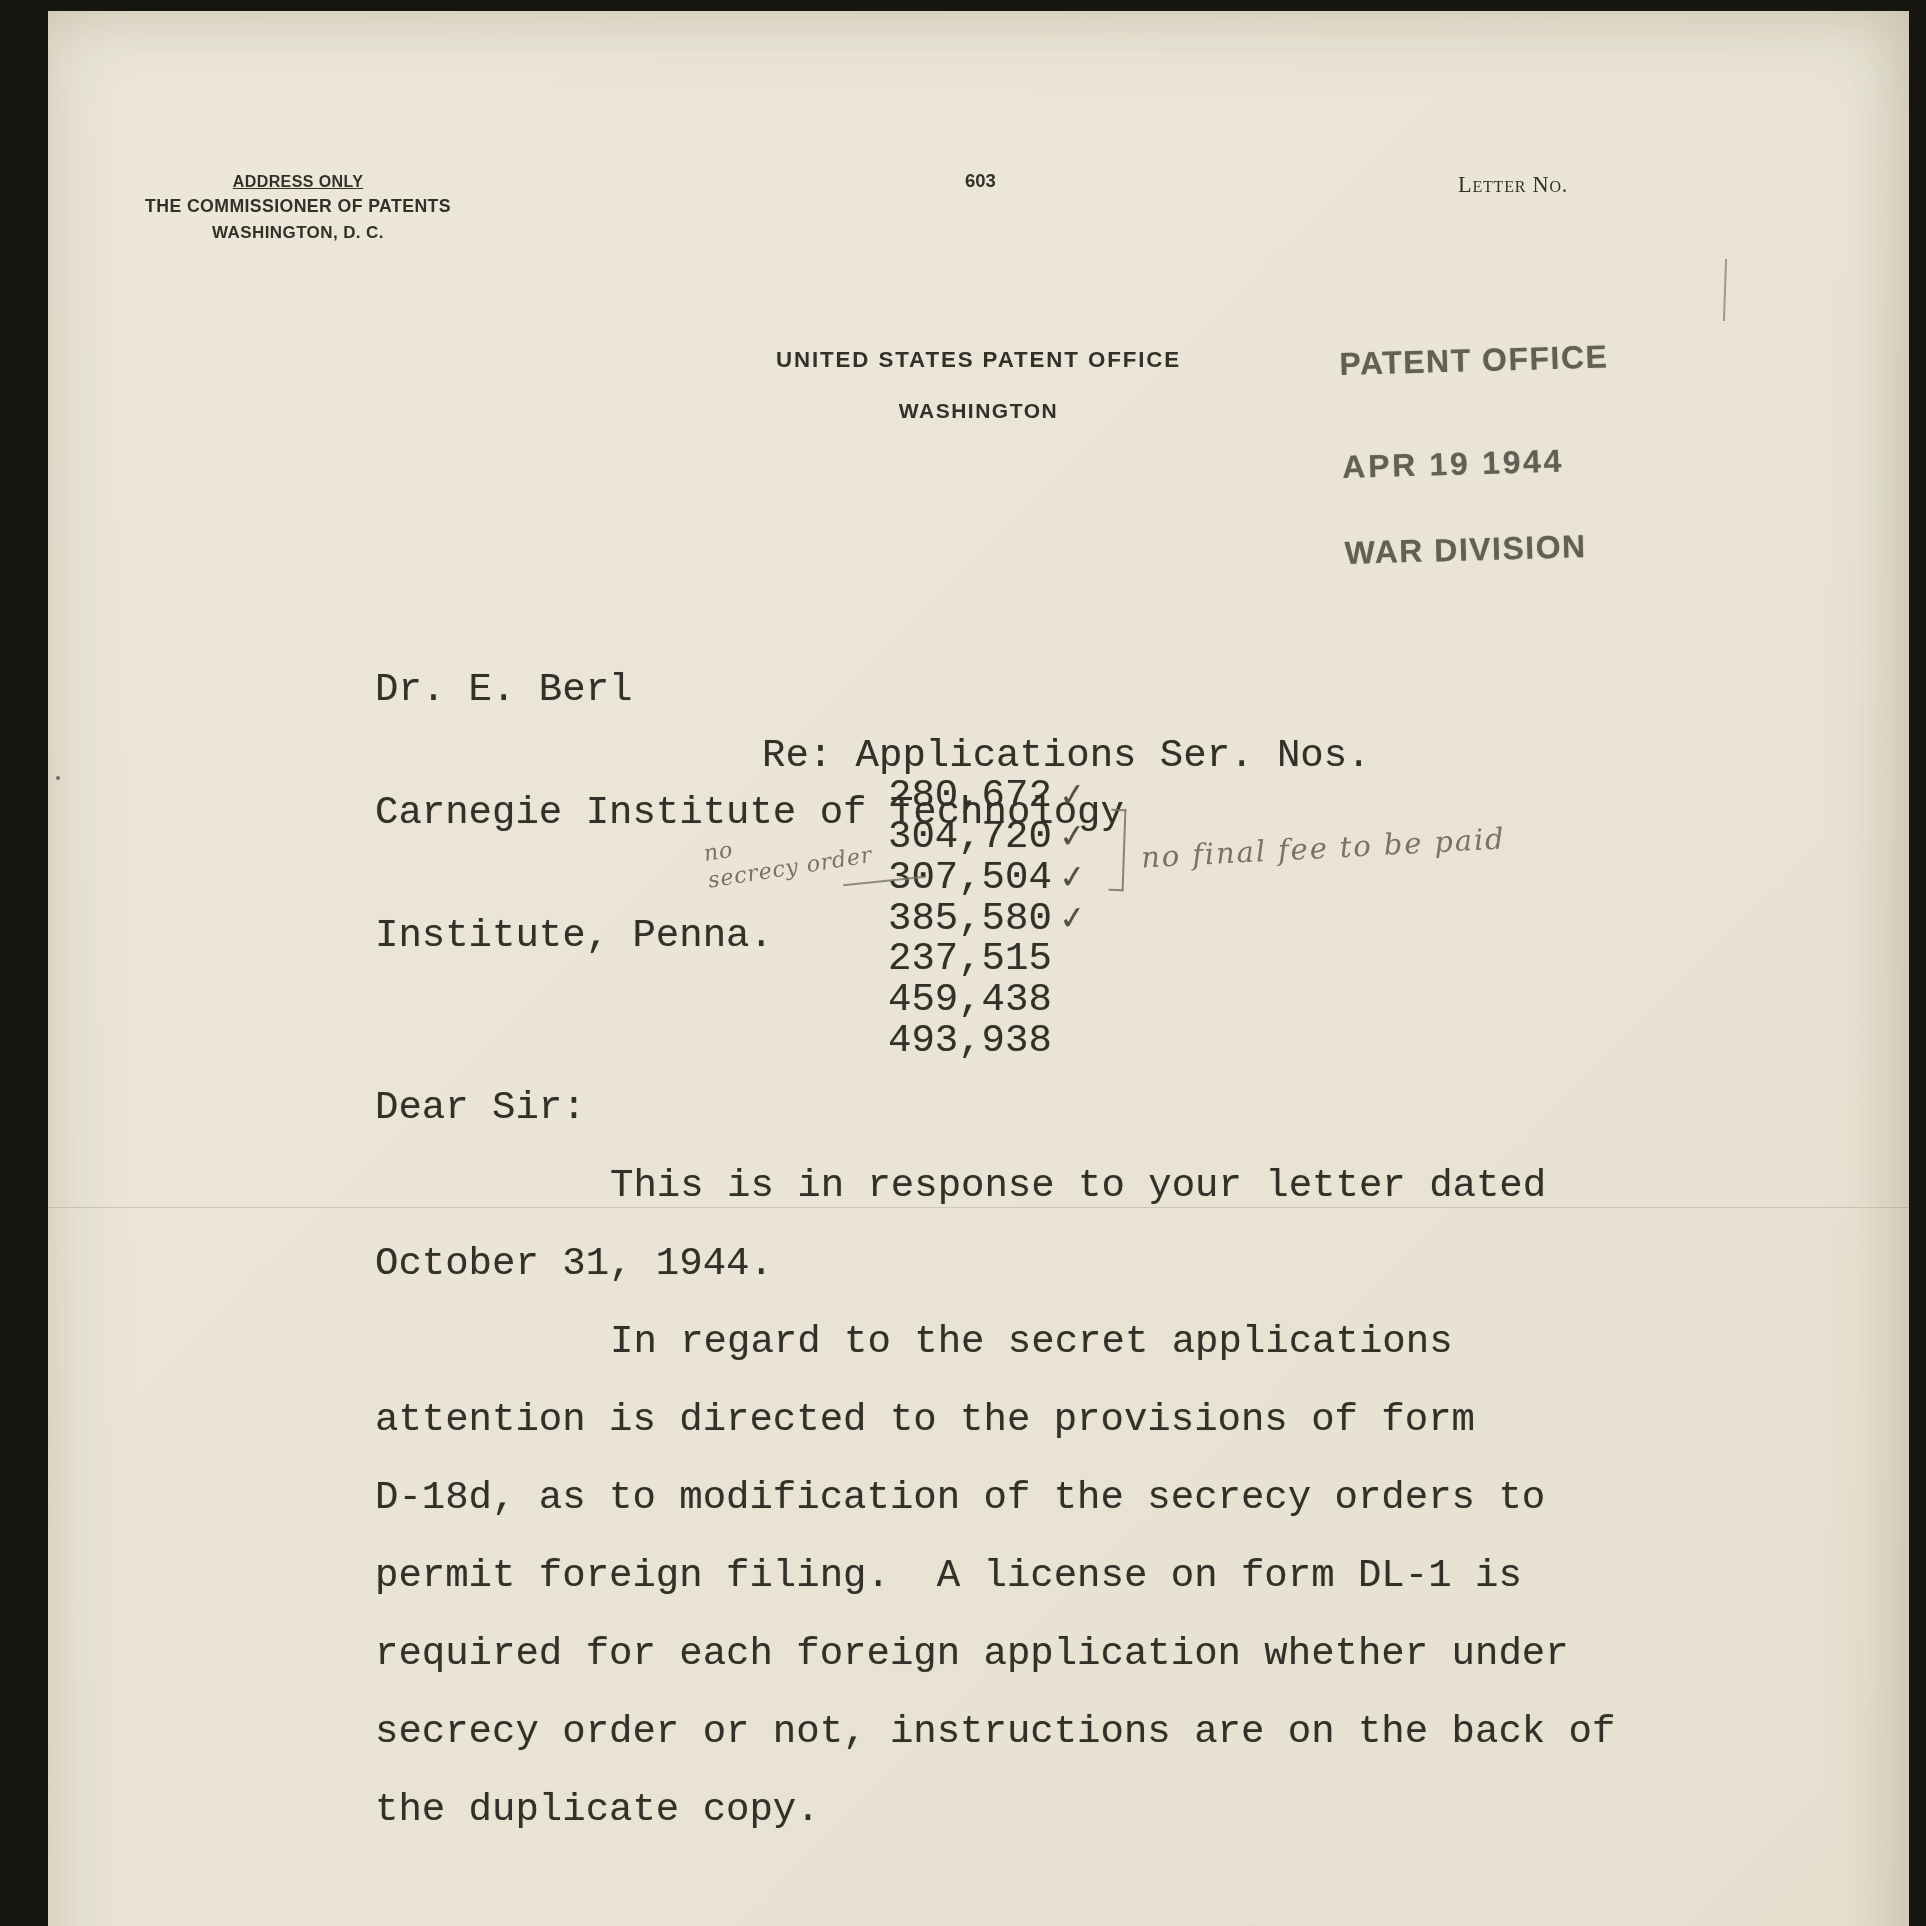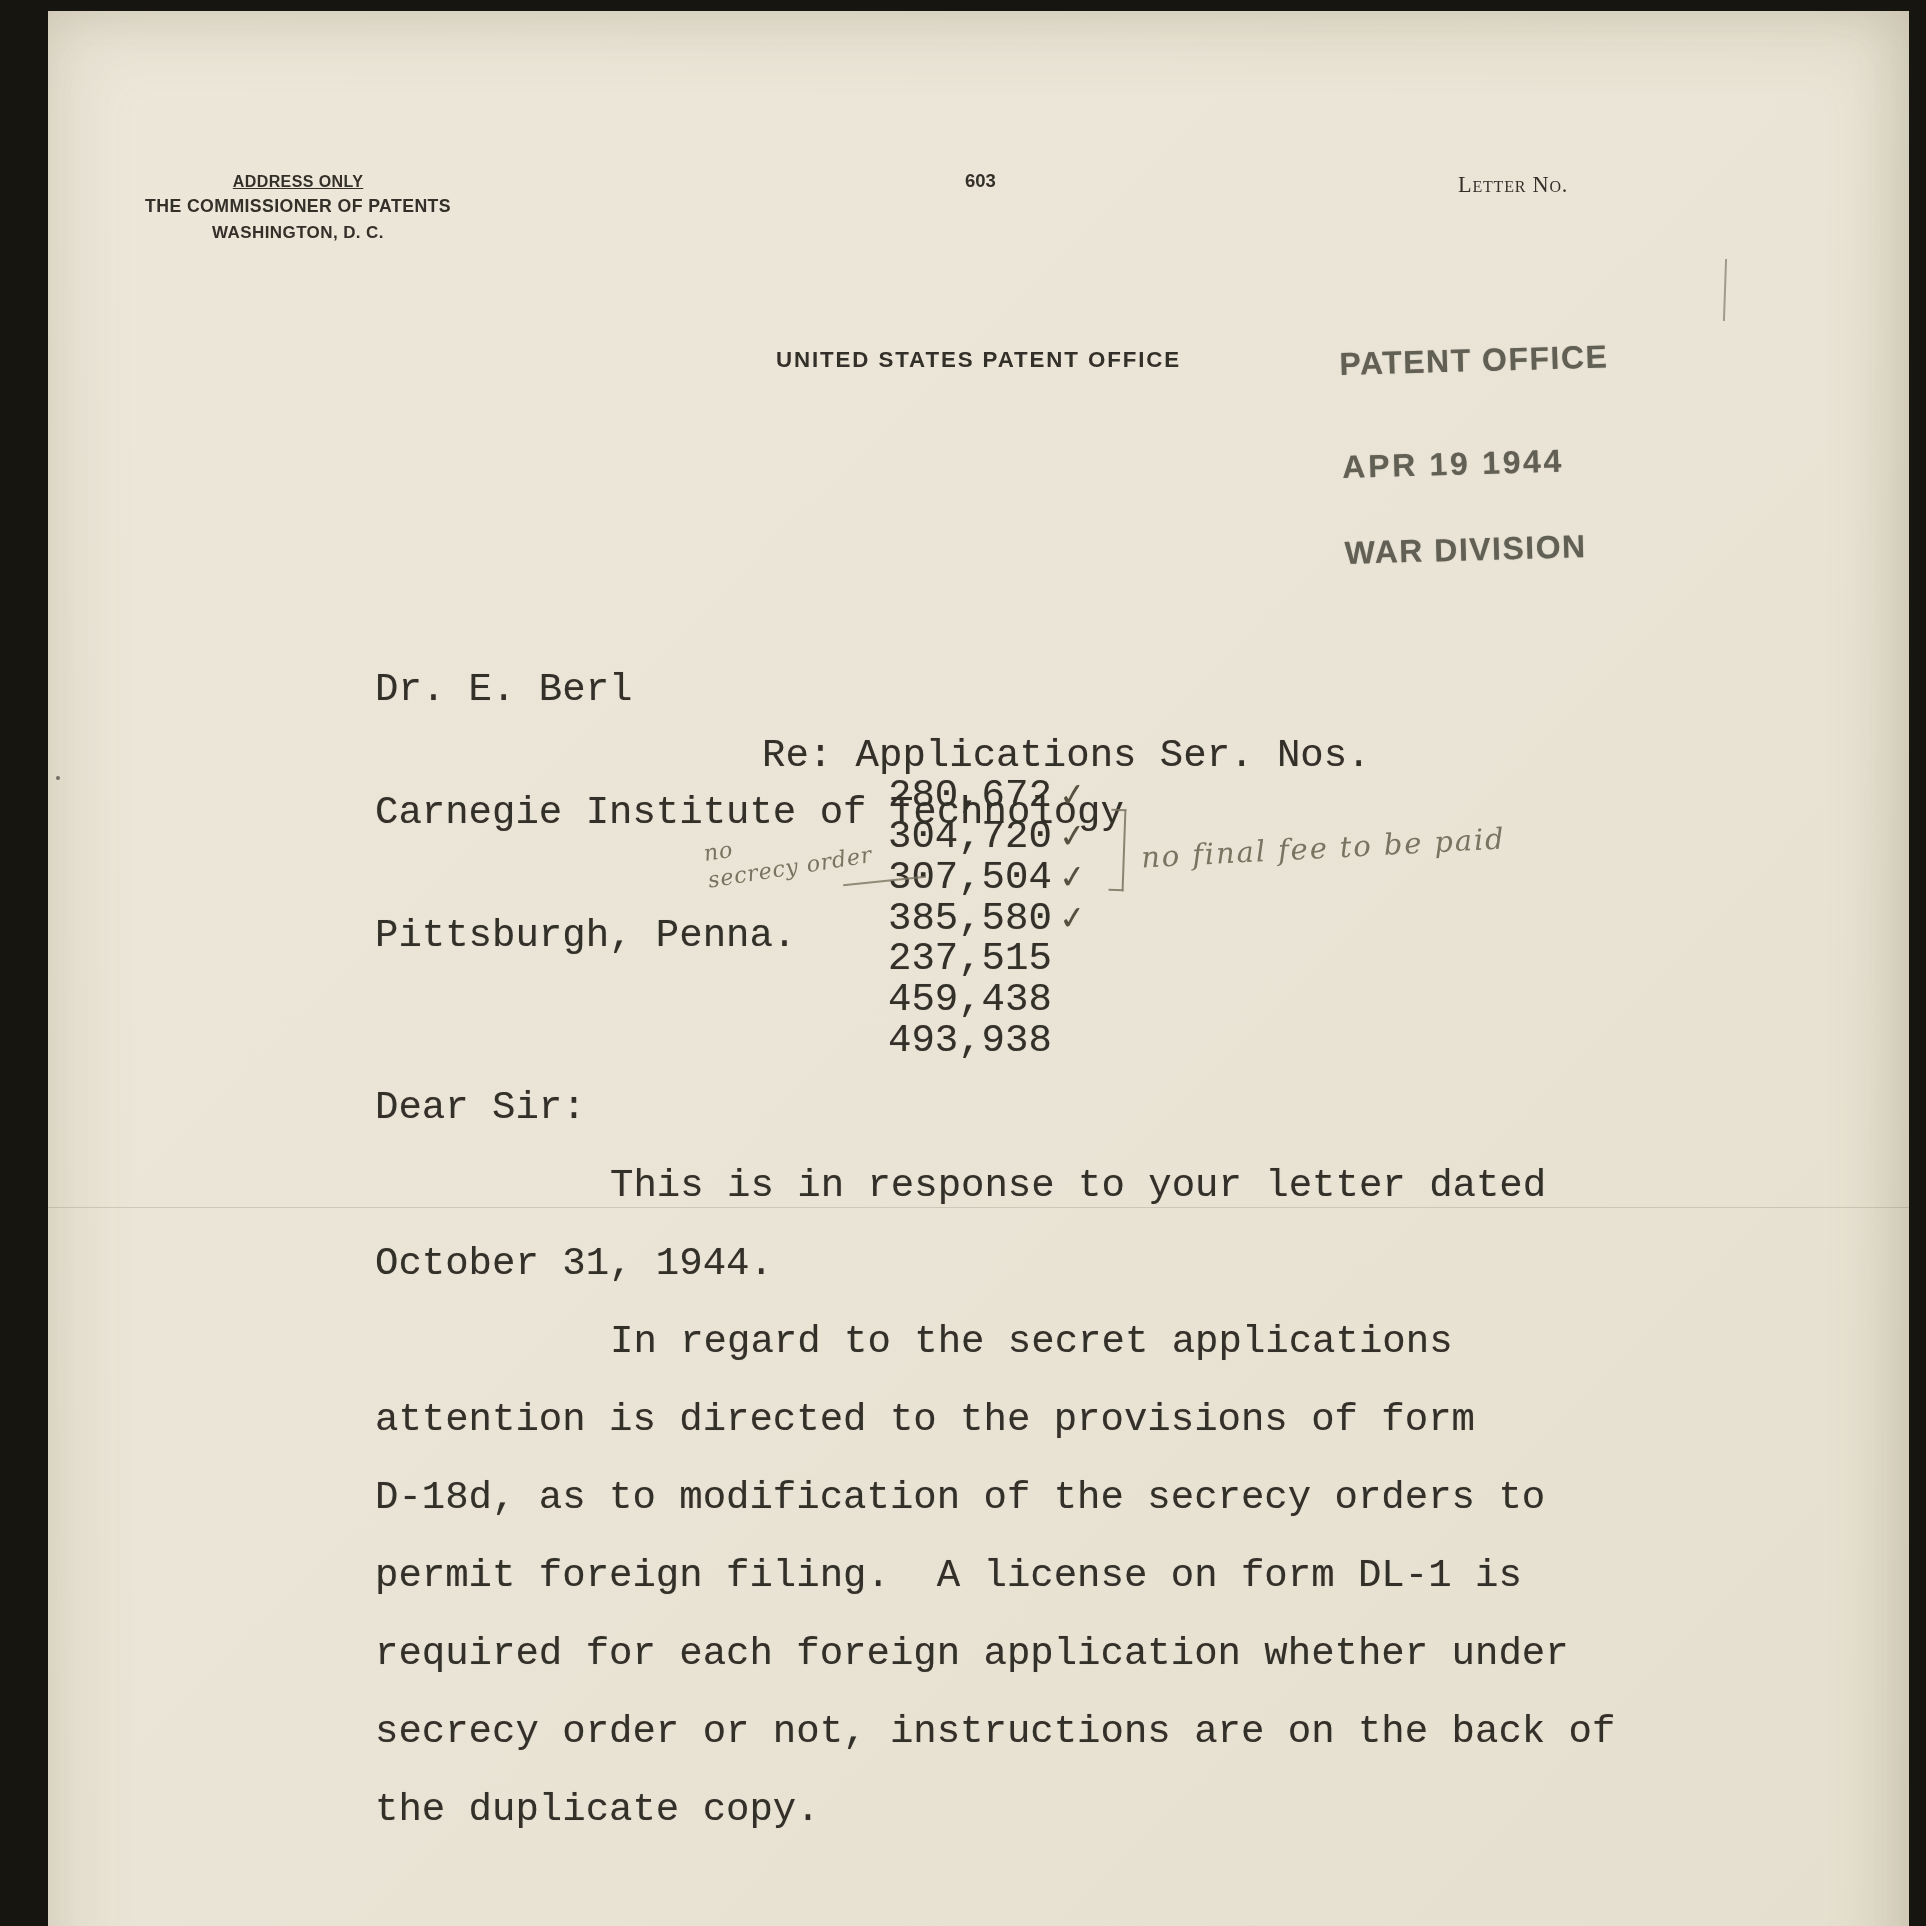--- a/index.html
+++ b/index.html
@@ -116,31 +116,32 @@
   <div class="address-block">
     <div class="l1">ADDRESS ONLY</div>
     <div class="l2">THE COMMISSIONER OF PATENTS</div>
     <div class="l3">WASHINGTON, D. C.</div>
   </div>
 
   <div class="page-num">603</div>
   <div class="letter-no">Letter No.</div>
 
   <div class="dept-line dept-2">UNITED STATES PATENT OFFICE</div>
+  <div class="dept-line dept-3">WASHINGTON</div>
 
   <div class="stamp">
     <div class="s1">PATENT OFFICE</div>
     <div class="s2">APR 19 1944</div>
     <div class="s3">WAR DIVISION</div>
   </div>
 
   <div class="addressee type">
     <div>Dr. E. Berl</div>
     <div>Carnegie Institute of Technology</div>
-    <div>Pittsburgh, Penna.</div>
+    <div>Institute, Penna.</div>
   </div>
 
   <div class="re-label type">Re: Applications Ser. Nos.</div>
 
   <div class="serials">
     <div class="serial-row type"><span>280,672</span><span class="check">✓</span></div>
     <div class="serial-row type"><span>304,720</span><span class="check">✓</span></div>
     <div class="serial-row type"><span>307,504</span><span class="check">✓</span></div>
     <div class="serial-row type"><span>385,580</span><span class="check">✓</span></div>
     <div class="serial-row type"><span>237,515</span><span class="check"></span></div>

